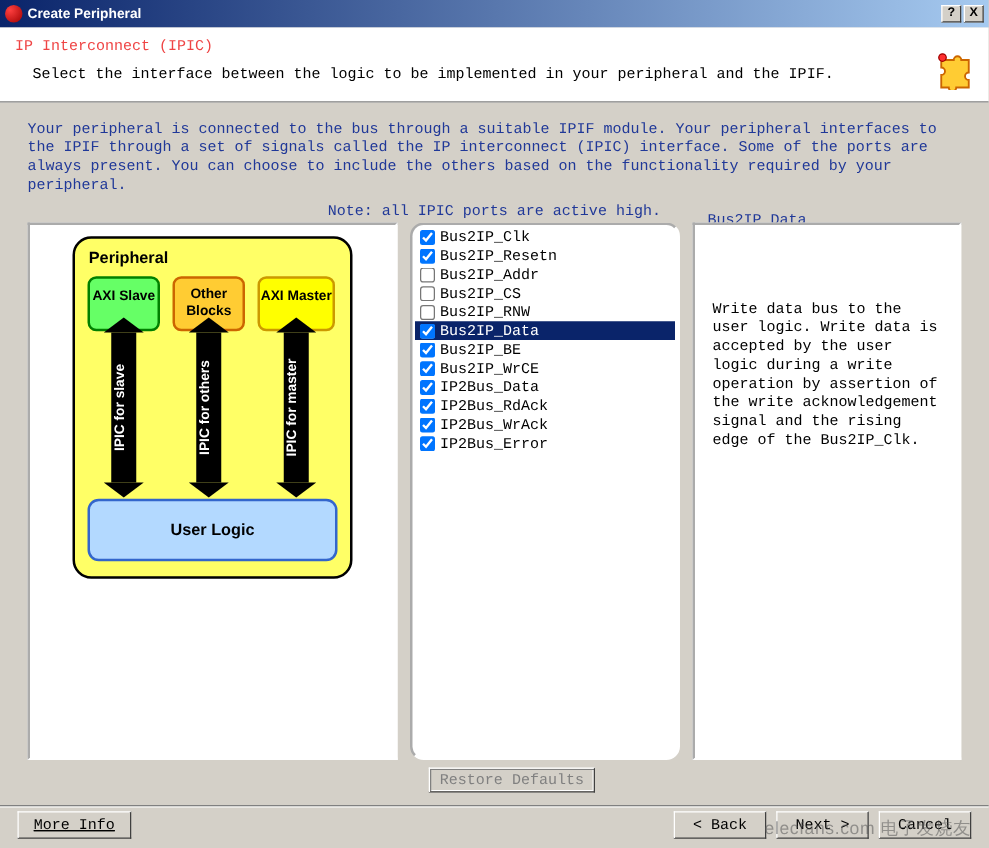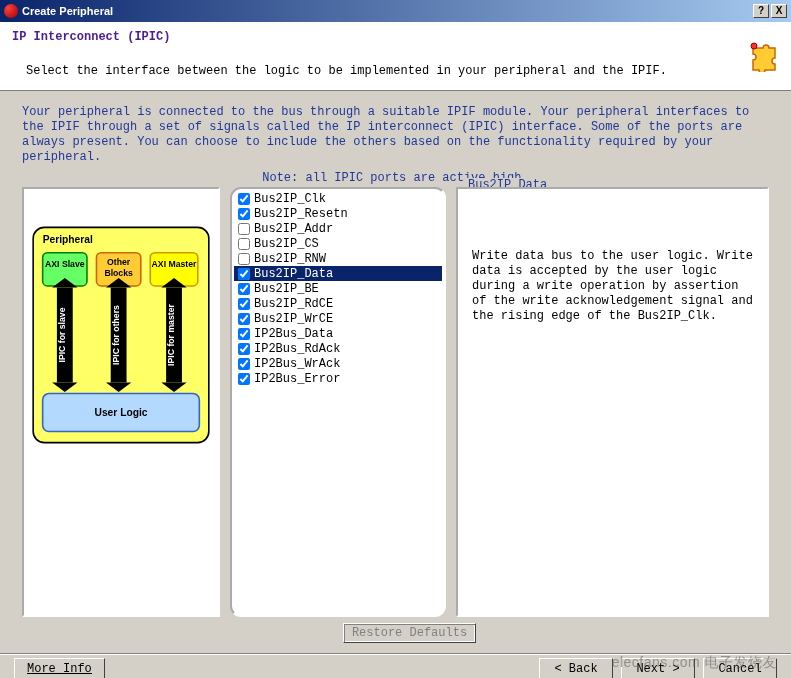--- a/index.html
+++ b/index.html
@@ -46,23 +46,23 @@
     cursor: default;
   }
   .header-panel {
     background: #fff;
     border-bottom: 1px solid #808080;
     padding: 8px 12px 12px 12px;
     position: relative;
     min-height: 60px;
   }
   .header-title {
-    color: #4c1d95;
-    font-weight: bold;
-    margin-bottom: 20px;
+    color: #ef4444;
+    font-weight: normal;
+    margin-bottom: 8px;
   }
   .header-desc { color: #000; margin-left: 14px; }
   .header-icon {
     position: absolute;
     right: 10px; top: 16px;
     width: 34px; height: 34px;
   }
   .desc-area {
     padding: 14px 22px 4px 22px;
     color: #203898;
@@ -77,21 +77,21 @@
     display: flex;
     padding: 0 22px;
     gap: 10px;
     height: 430px;
   }
   .col {
     border: 2px inset #fff;
     background: #fff;
     padding: 6px;
   }
-  .col-diagram { width: 198px; display:flex; align-items:flex-start; justify-content:center; }
+  .col-diagram { width: 296px; display:flex; align-items:flex-start; justify-content:center; }
   .col-list { width: 216px; padding: 2px; overflow: hidden; border-radius: 11px; }
   .col-desc { flex: 1; position: relative; padding-top: 6px; }
   .fieldset-label {
     position: absolute;
     top: -9px;
     left: 8px;
     background: #d4d0c8;
     padding: 0 4px;
     color: #203898;
     font-size: 12px;
@@ -252,24 +252,20 @@
       <div class="port-item port-selected">
         <input type="checkbox" checked="" style="">
         <span>Bus2IP_Data</span>
       </div>
       <div class="port-item">
         <input type="checkbox" checked="" style="">
         <span>Bus2IP_BE</span>
       </div>
       <div class="port-item">
         <input type="checkbox" checked="" style="">
-        <span>Bus2IP_RdCE</span>
-      </div>
-      <div class="port-item">
-        <input type="checkbox" checked="" style="">
         <span>Bus2IP_WrCE</span>
       </div>
       <div class="port-item">
         <input type="checkbox" checked="" style="">
         <span>IP2Bus_Data</span>
       </div>
       <div class="port-item">
         <input type="checkbox" checked="" style="">
         <span>IP2Bus_RdAck</span>
       </div>

